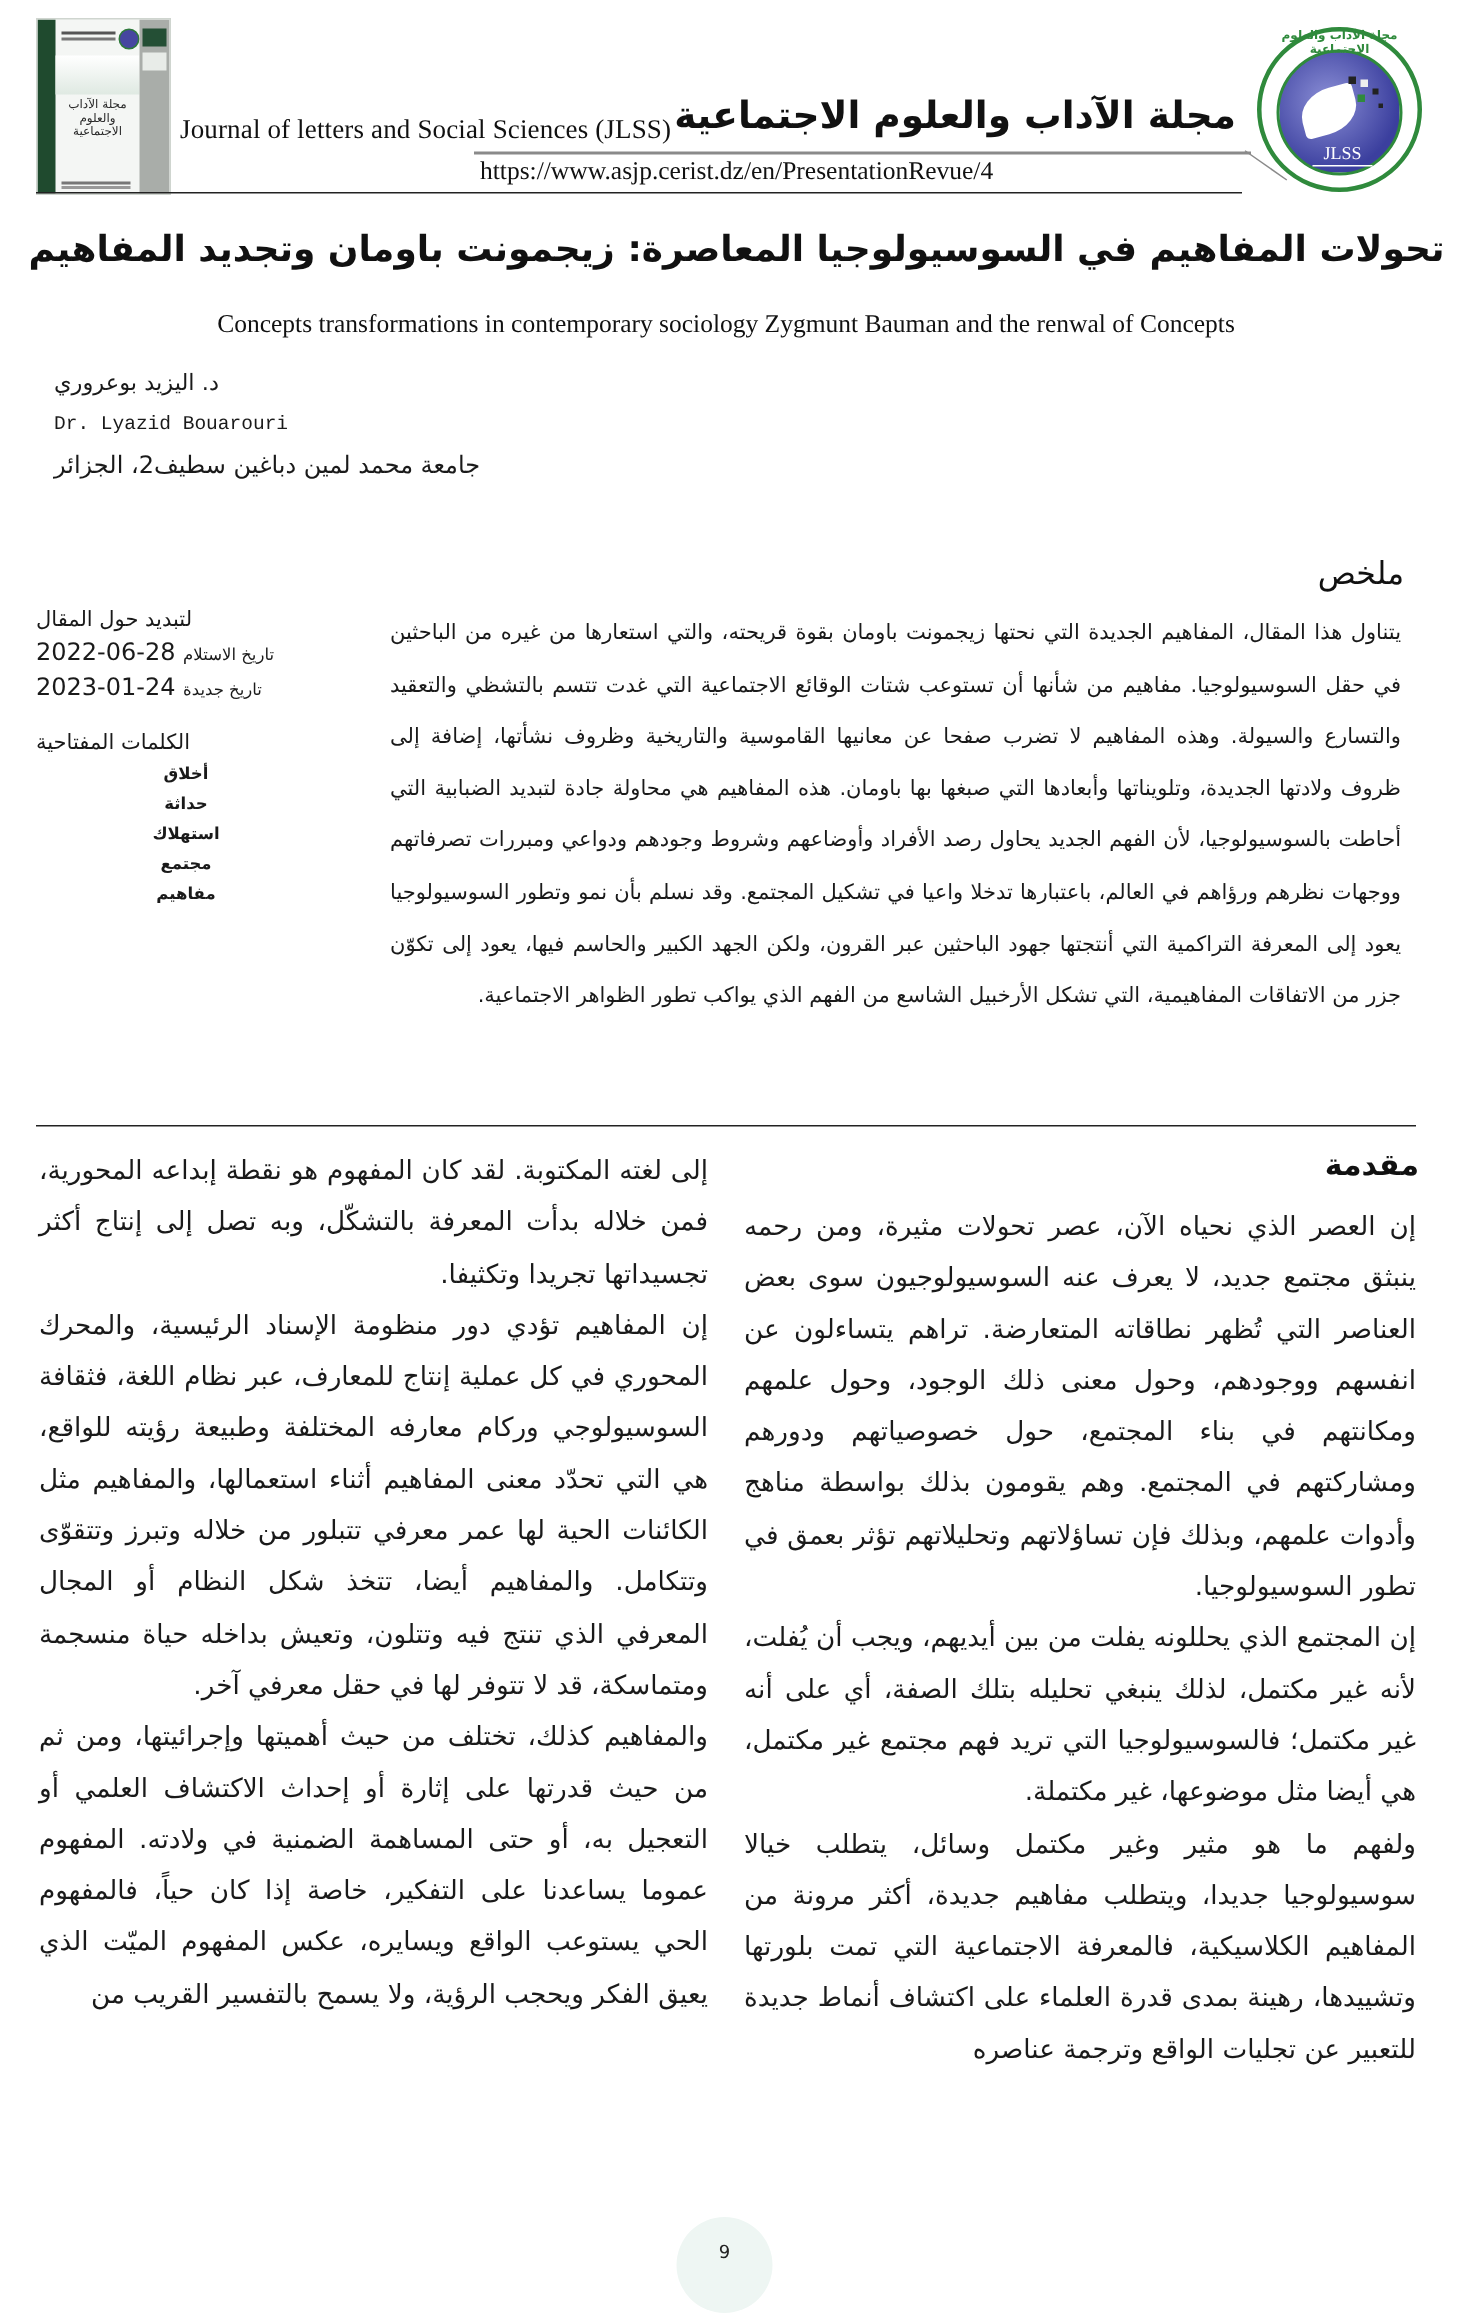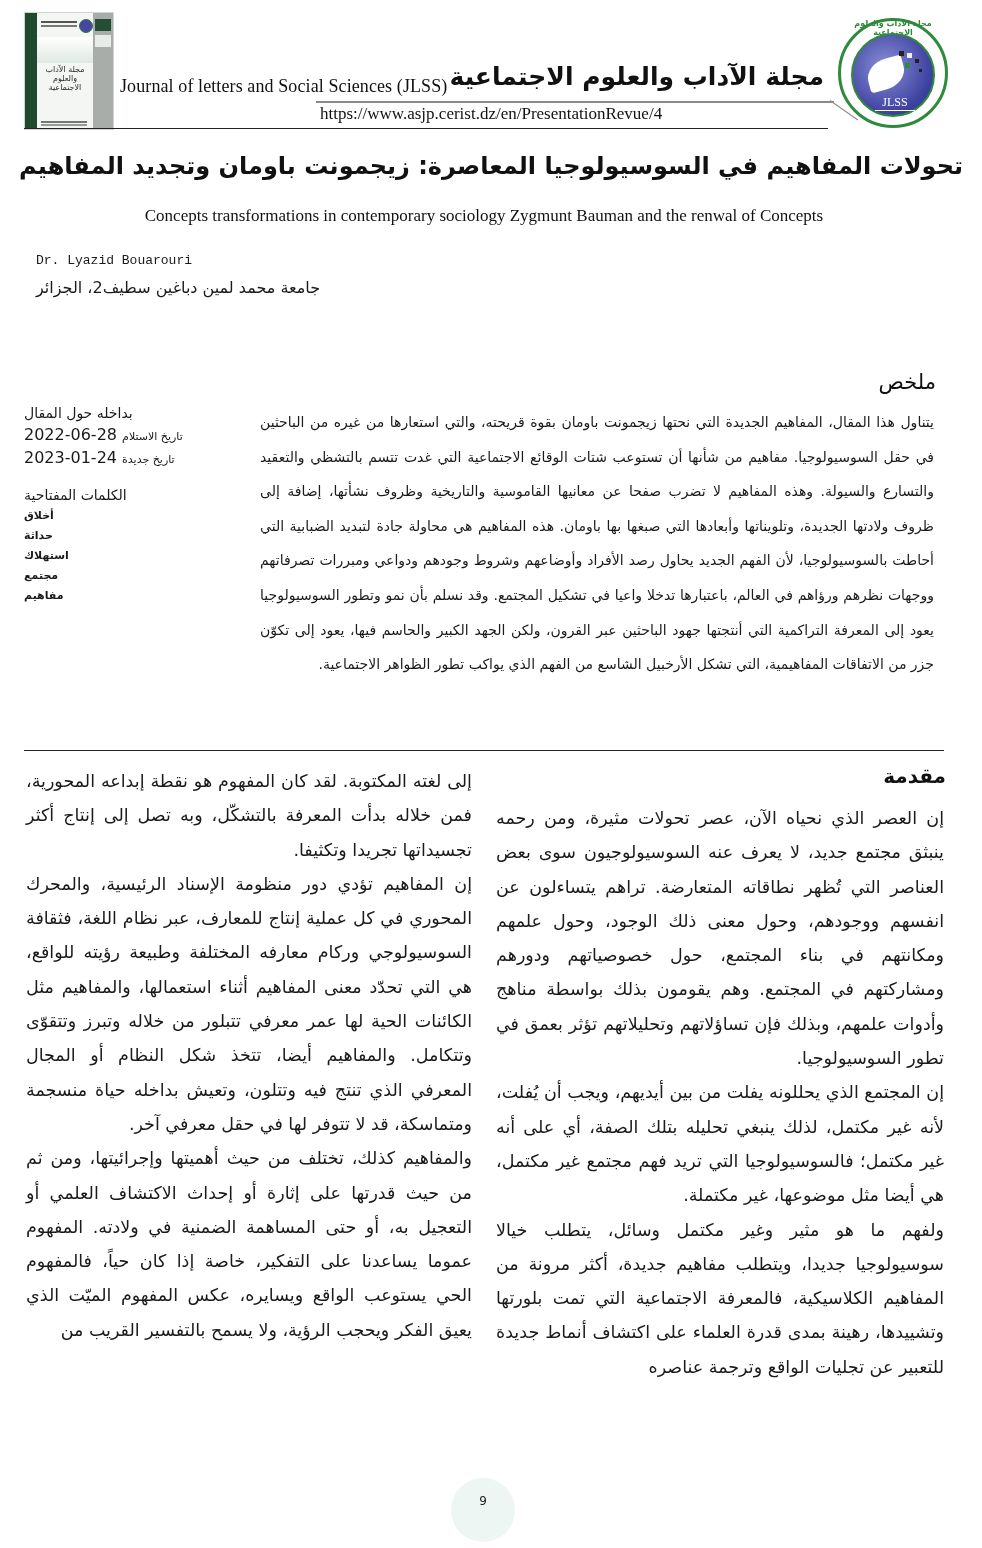--- a/index.html
+++ b/index.html
@@ -47,21 +47,21 @@
   .author-en { font-family: Liberation Mono, monospace; font-size: 13px; line-height: 22px; margin-top: 6px; }
   .affil { direction: rtl; text-align: left; font-size: 16px; line-height: 24px; margin-top: 4px; unicode-bidi: plaintext; }
   .email { font-family: "Liberation Serif", serif; font-size: 19px; line-height: 22px; }
 
   
   .info { position: absolute; left: 24px; top: 402px; width: 200px; }
   .info .h { direction: rtl; text-align: left; unicode-bidi: plaintext; font-size: 14px; line-height: 22px; color: #1a1a1a; }
   .info .date { font-size: 16px; line-height: 21px; white-space: nowrap; }
   .info .date .lbl { font-size: 11px; }
   .info .kw-h { margin-top: 14px; }
-  .info .kw { direction: rtl; text-align: left; unicode-bidi: plaintext; font-size: 11px; font-weight: bold; line-height: 20px; }
+  .info .kw { direction: rtl; text-align: center; unicode-bidi: plaintext; font-size: 11px; font-weight: bold; line-height: 20px; }
 
   
   .abs-title { position: absolute; right: 46px; top: 370px; direction: rtl; font-weight: normal; font-size: 21px; color: #111; }
   .abstract { position: absolute; left: 260px; top: 405px; width: 674px; direction: rtl; text-align: justify; text-align-last: right; font-size: 14px; line-height: 34.6px; color: #1a1a1a; }
   .abs-rule { position: absolute; left: 24px; top: 750px; width: 920px; height: 1px; background: #222; }
 
   
   .intro-title { position: absolute; right: 36px; top: 764px; direction: rtl; font-weight: bold; font-size: 20px; color: #111; }
   .col { position: absolute; direction: rtl; font-size: 17.5px; line-height: 34.3px; color: #1a1a1a; text-align: justify; }
   .col-right { left: 496px; top: 801px; width: 448px; }
@@ -100,26 +100,27 @@
     <div class="leaf"></div>
     <div class="pixels"></div>
     <div class="jlss">JLSS</div>
   </div>
 </div>
 
 <div class="title-ar">تحولات المفاهيم في السوسيولوجيا المعاصرة: زيجمونت باومان وتجديد المفاهيم</div>
 <div class="title-en">Concepts transformations in contemporary sociology Zygmunt Bauman and the renwal of Concepts</div>
 
 <div class="author-block">
+  <div class="author-ar">د. اليزيد بوعروري</div>
   <div class="author-en">Dr. Lyazid Bouarouri</div>
   <div class="affil">جامعة محمد لمين دباغين سطيف2، الجزائر</div>
 </div>
 
 <div class="info">
-  <div class="h">بداخله حول المقال</div>
+  <div class="h">لتبديد حول المقال</div>
   <div class="date">
     <span>2022-06-28</span>
     <span class="lbl">تاريخ الاستلام</span>
   </div>
   <div class="date">
     <span>2023-01-24</span>
     <span class="lbl">تاريخ جديدة</span>
   </div>
   <div class="h kw-h">الكلمات المفتاحية</div>
   <div class="kw">أخلاق</div>

